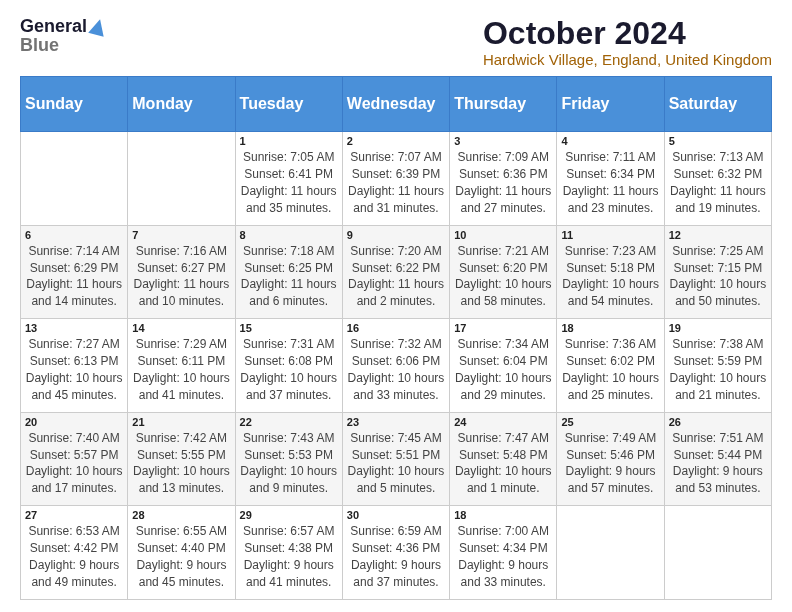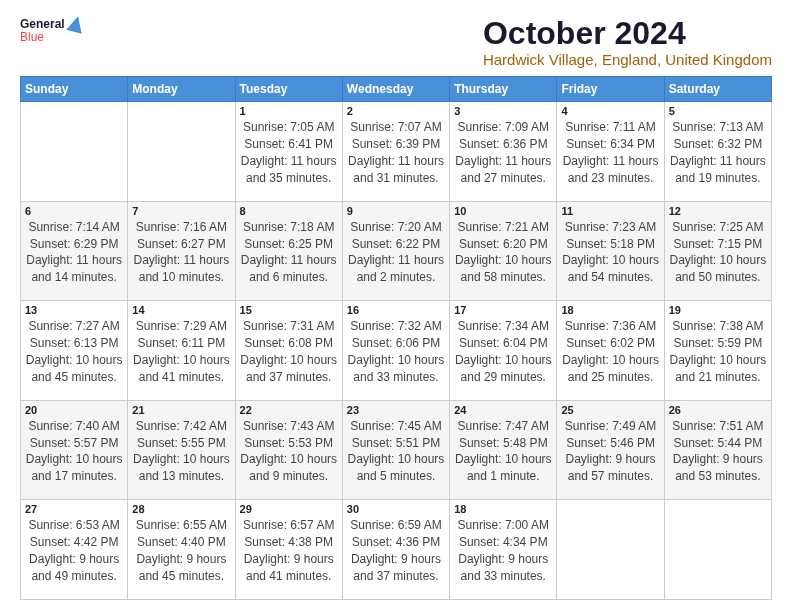--- a/index.html
+++ b/index.html
@@ -49,23 +49,23 @@
     .calendar {
       flex: 1;
       border: 1px solid #ccc;
       border-collapse: collapse;
       width: 100%;
       table-layout: fixed;
     }
     .calendar th {
       background: #4a90d9;
       color: #fff;
-      font-size: 12px;
+      font-size: 16px;
       font-weight: bold;
-      padding: 5px 4px;
+      padding: 18px 4px;
       text-align: left;
       border: 1px solid #3a7bc8;
     }
     .calendar td {
       vertical-align: top;
       border: 1px solid #ccc;
       padding: 3px 4px;
       font-size: 9.5px;
       color: #333;
       background: #fff;
@@ -91,24 +91,24 @@
       background: #fff !important;
     }
   </style>
 </head>
 <body>
 
 <div class="page">
   <div class="header">
     <div class="logo">
       <div class="logo-row">
-        <span style="font-size:12px;font-weight:bold;color:#1a1a2e;">General</span>
+        <span style="font-size:18px;font-weight:bold;color:#1a1a2e;">General</span>
         <span style="display:inline-block;width:0;height:0;border-left:8px solid transparent;border-right:8px solid transparent;border-bottom:16px solid #4a90d9;margin-left:3px;transform:rotate(15deg);"></span>
       </div>
-      <span style="font-size:12px;font-weight:normal;color:#ef4444;margin-top:-2px;">Blue</span>
+      <span style="font-size:18px;font-weight:bold;color:#737373;margin-top:-2px;">Blue</span>
     </div>
     <div class="title-block">
       <h1>October 2024</h1>
       <h2>Hardwick Village, England, United Kingdom</h2>
     </div>
   </div>
 
   <table class="calendar">
     <thead>
       <tr>

